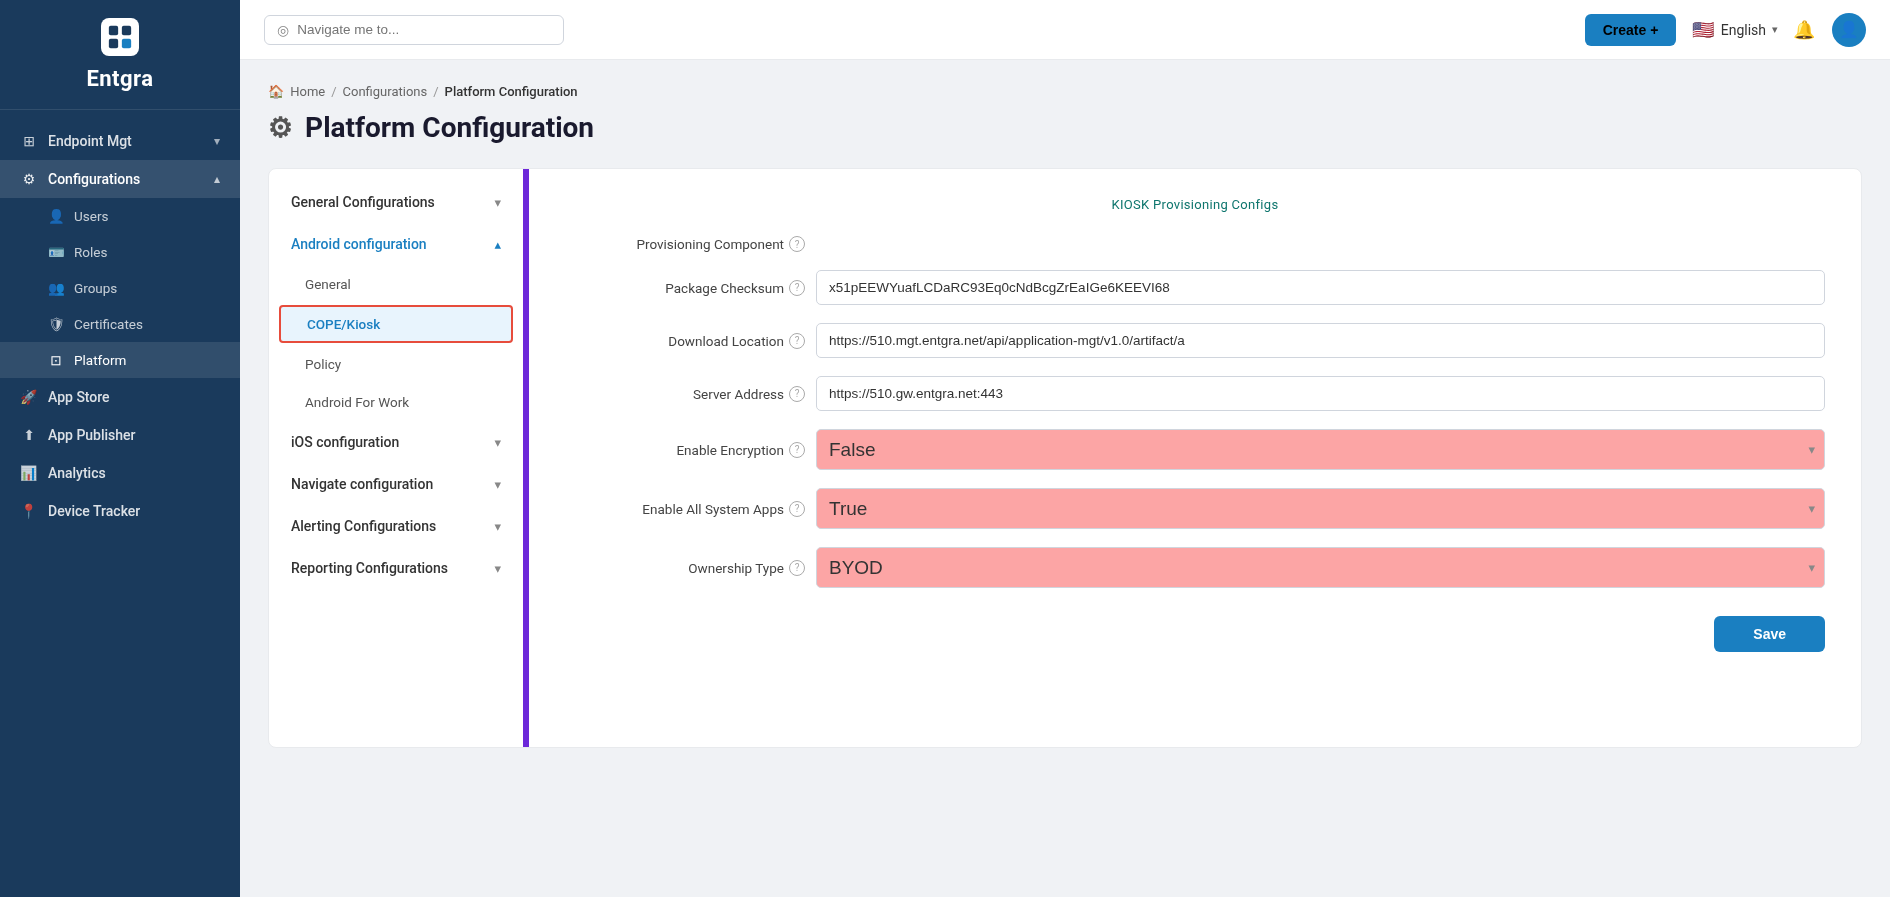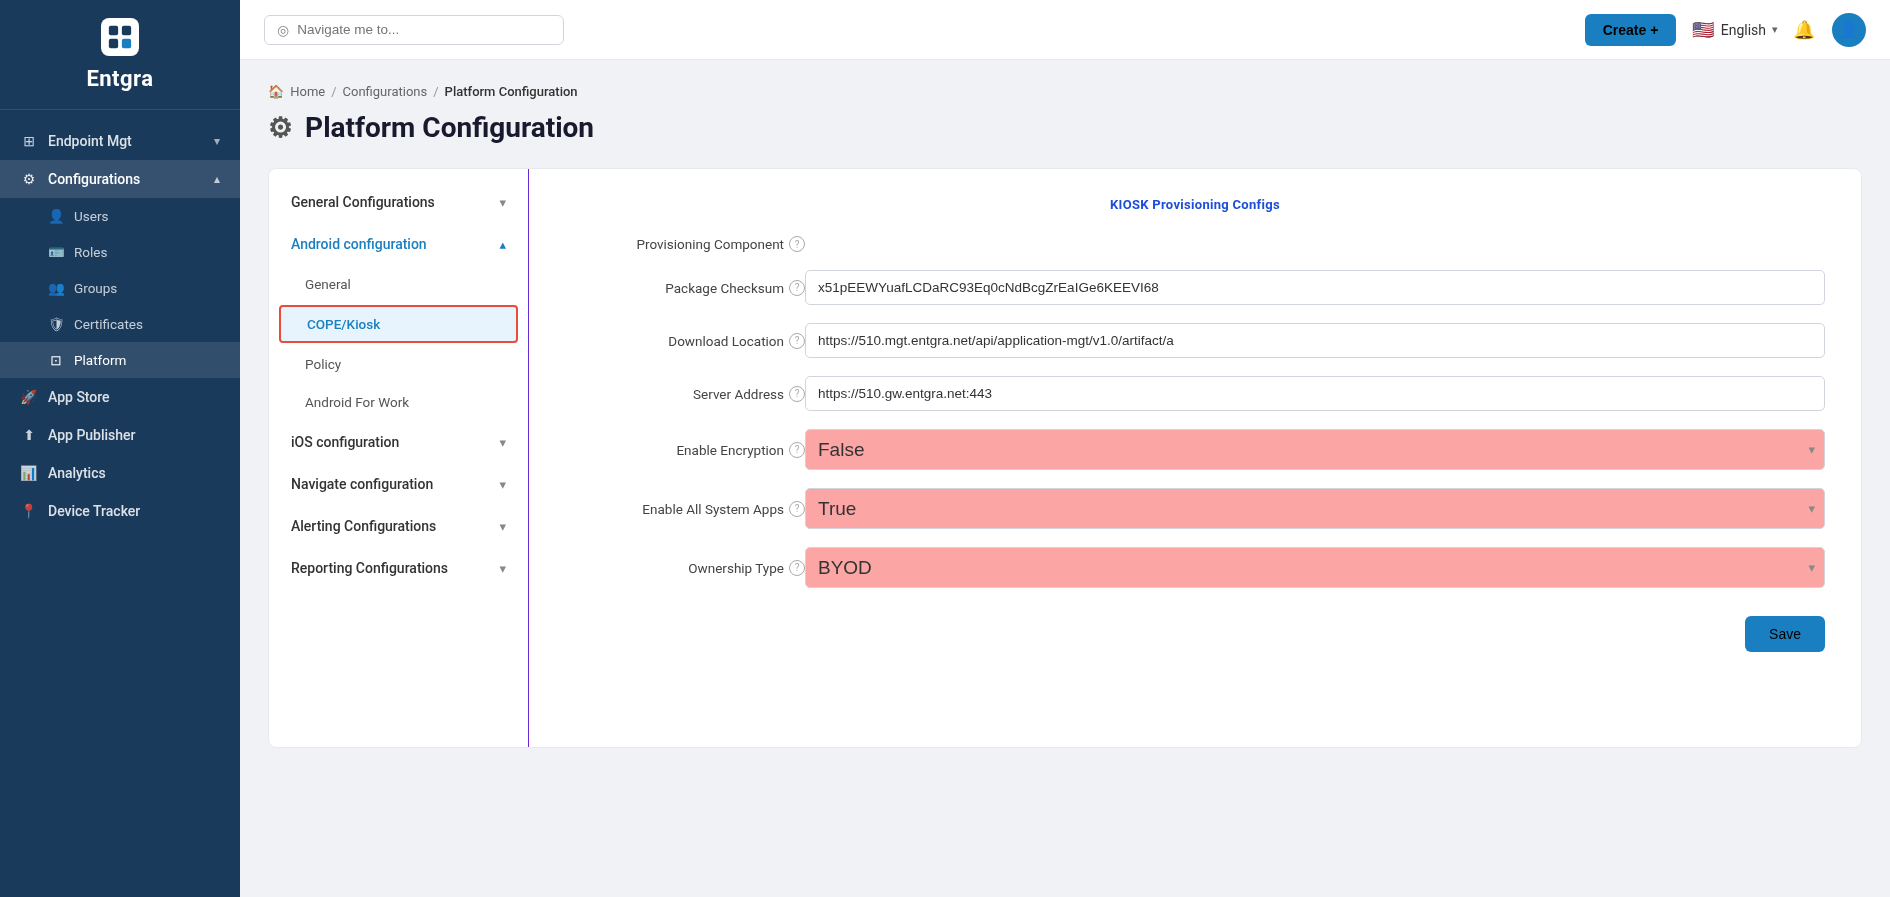--- a/index.html
+++ b/index.html
@@ -193,21 +193,21 @@
       border-radius: 8px;
       border: 1px solid #e8eaed;
       display: flex;
       min-height: 580px;
     }
 
     
     .config-sidebar {
       width: 260px;
       min-width: 260px;
-      border-right: 1px solid #6d28d9;
+      border-right: 6px solid #6d28d9;
       padding: 12px 0;
     }
     .config-menu-item {
       display: flex;
       align-items: center;
       justify-content: space-between;
       padding: 13px 22px;
       cursor: pointer;
       font-size: 14px;
       color: #333;
@@ -230,31 +230,31 @@
       padding: 9px 16px 9px 26px;
     }
 
     
     .config-main {
       flex: 1;
       padding: 28px 36px;
     }
     .config-section-title {
       text-align: center;
-      color: #1d4ed8;
+      color: #0f766e;
       font-size: 13px;
-      font-weight: 700;
+      font-weight: 400;
       margin-bottom: 24px;
       letter-spacing: 0.3px;
     }
     .form-row {
       display: flex;
       align-items: center;
       margin-bottom: 18px;
-      gap: 0;
+      gap: 11px;
     }
     .form-label {
       width: 240px;
       min-width: 240px;
       text-align: right;
       font-size: 13.5px;
       color: #444;
       display: flex;
       align-items: center;
       justify-content: flex-end;
@@ -307,26 +307,26 @@
       color: #888;
       font-size: 13px;
     }
     .save-row {
       display: flex;
       justify-content: flex-end;
       margin-top: 28px;
     }
     .save-btn {
       background: #1a7fc1;
-      color: #000000;
+      color: #ffffff;
       border: none;
       border-radius: 6px;
-      padding: 10px 24px;
+      padding: 10px 39px;
       font-size: 14px;
-      font-weight: 400;
+      font-weight: 700;
       cursor: pointer;
     }
   </style>
 </head>
 <body>
 
 <div class="sidebar">
   <div class="sidebar-logo">
     <div class="logo-icon">
       <svg viewBox="0 0 28 28" fill="none">

